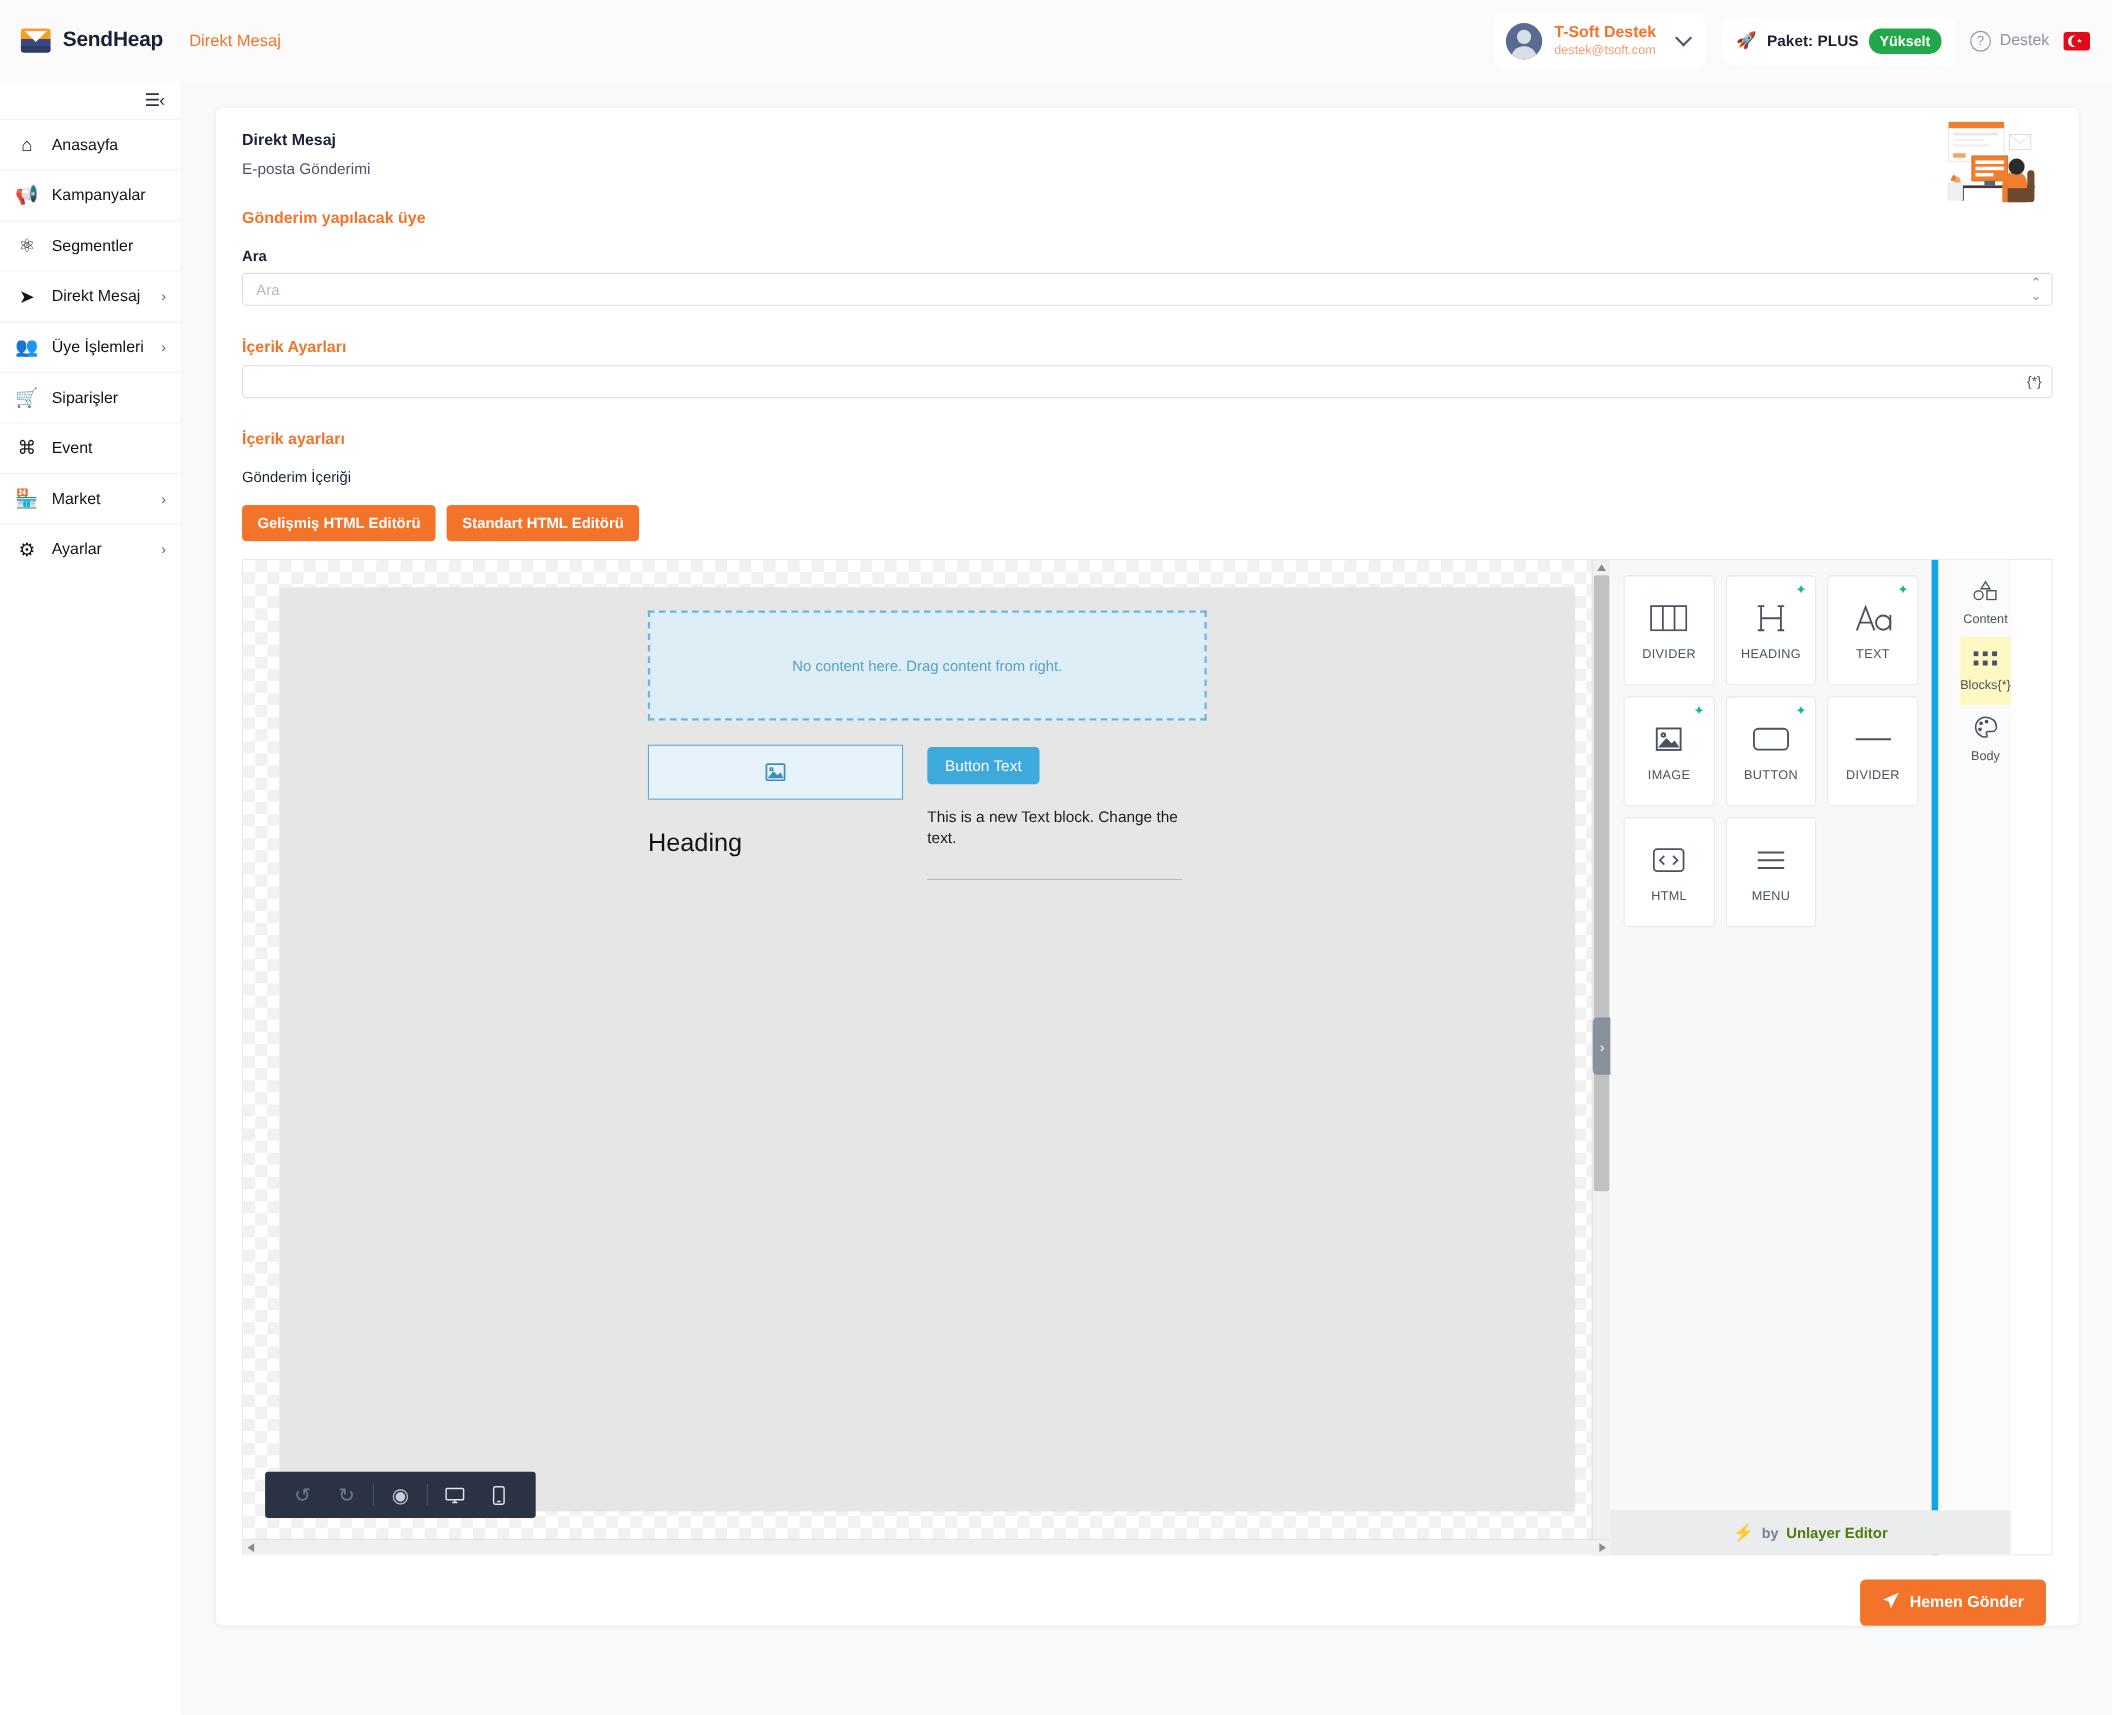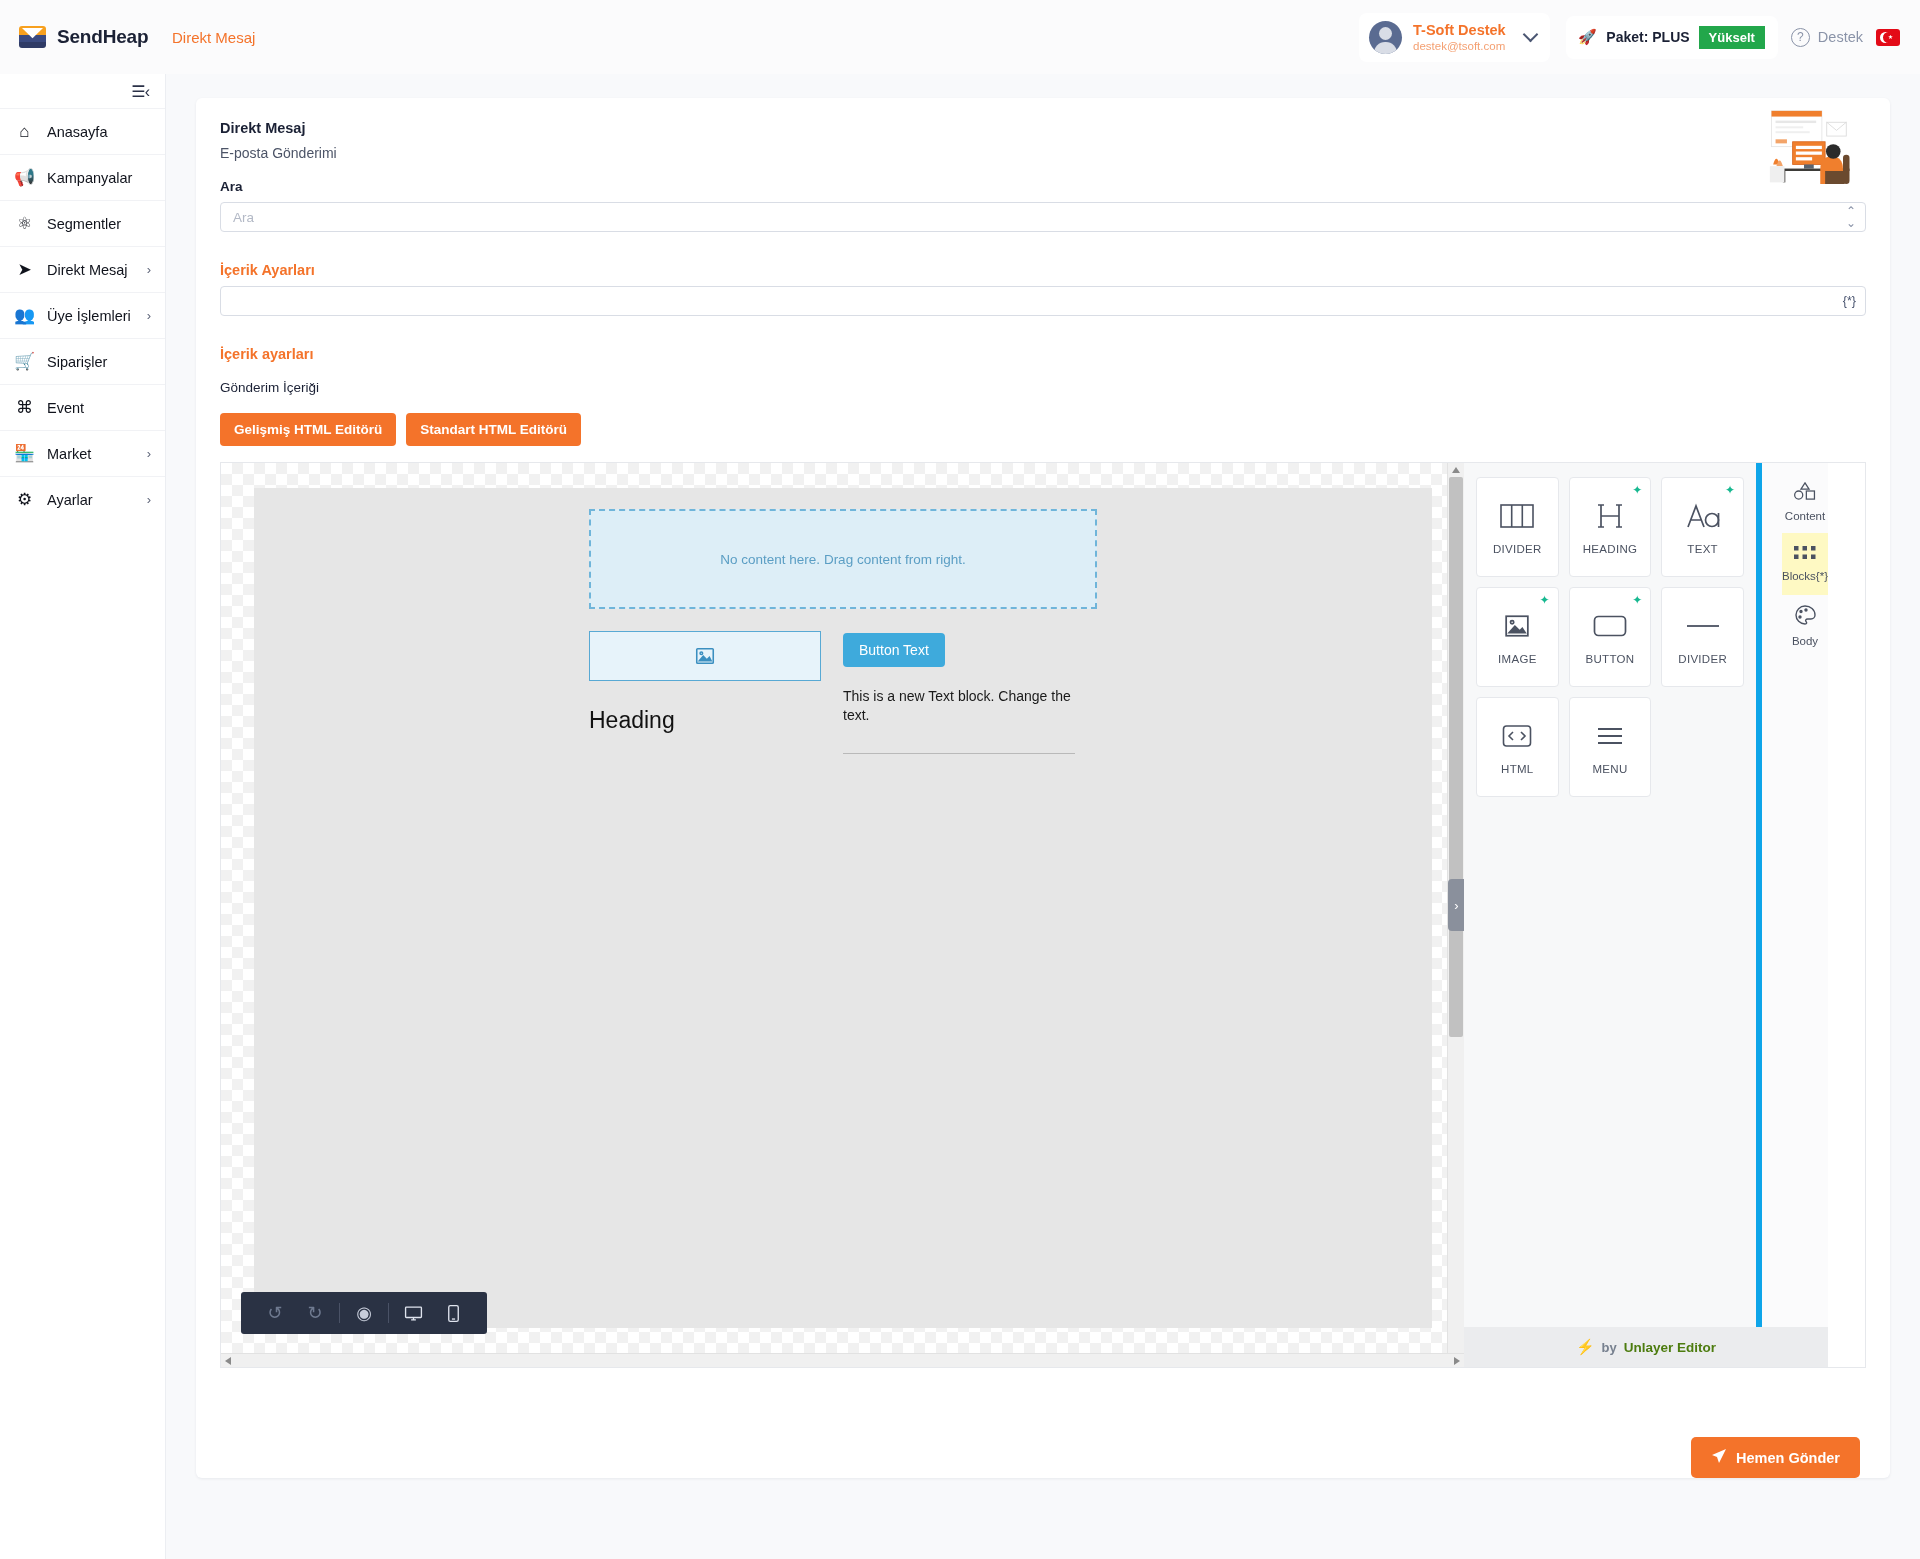--- a/index.html
+++ b/index.html
@@ -36,21 +36,21 @@
   .user-text { line-height: 1.25; }
   .user-name { font-size: 14.5px; font-weight: bold; color: #f4732a; }
   .user-mail { font-size: 11.5px; color: #f4a072; }
   .chev { width: 11px; height: 11px; border-right: 2px solid #4b5672; border-bottom: 2px solid #4b5672;
     transform: rotate(45deg); margin-left: 8px; margin-top: -5px; }
 
   .pkg-chip { display:flex; align-items:center; gap:9px; background:#fff; border-radius:8px;
     padding: 10px 13px; margin-left: 16px; }
   .rocket-icon { font-size: 15px; }
   .pkg-text { font-size: 14px; font-weight: bold; color:#1b2135; }
-  .badge-up { background:#22a74b; color:#fff; font-size:13px; font-weight:bold; border-radius:0; padding:4px 10px; }
+  .badge-up { background:#22a74b; color:#fff; font-size:13px; font-weight:bold; border-radius:11px; padding:4px 10px; }
   .support-chip { display:flex; align-items:center; gap:8px; padding: 10px 13px; }
   .q-icon { width:19px;height:19px;border:1.6px solid #8a93a8;border-radius:50%;
     font-size:12px;color:#8a93a8;display:flex;align-items:center;justify-content:center; }
   .support-text { font-size:14.5px; color:#8a93a8; }
   .flag { width:24px;height:17px;background:#e30a17;border-radius:3px;position:relative; }
   .flag::before{content:"";position:absolute;left:4px;top:3px;width:11px;height:11px;border-radius:50%;
     background:#e30a17;box-shadow: inset 3px 0 0 0 #fff;}
   .flag::after{content:"";position:absolute;left:12px;top:6px;width:5px;height:5px;background:#fff;
     clip-path: polygon(50% 0,61% 35%,98% 35%,68% 57%,79% 91%,50% 70%,21% 91%,32% 57%,2% 35%,39% 35%);}
 
@@ -291,20 +291,21 @@
       <path d="M64 96 L64 78 Q64 62 78 62 Q92 62 92 78 L92 96 Z" fill="#f07f2d"></path>
       <circle cx="80" cy="56" r="9" fill="#2b2b2b"></circle>
       <path d="M74 58 Q80 64 87 58 L87 52 Q80 46 74 52 Z" fill="#2b2b2b"></path>
       <rect x="70" y="80" width="24" height="16" fill="#6b4a2f"></rect>
       <rect x="92" y="60" width="8" height="36" rx="4" fill="#6b4a2f"></rect>
       <path d="M6 72 Q10 58 14 72 Z" fill="#f07f2d"></path>
       <path d="M10 74 Q14 60 18 74 Z" fill="#f3a469"></path>
       <rect x="2" y="74" width="18" height="20" fill="#efefef"></rect>
     </svg>
 
+    <div class="sec-head">Gönderim yapılacak üye</div>
     <div class="field-label">Ara</div>
     <div class="input-wrap">
       <input class="inp" value="" placeholder="Ara" style="">
       <span class="inp-adorn">⌃<br>⌄</span>
     </div>
 
     <div class="sec-head">İçerik Ayarları</div>
     <div class="input-wrap">
       <input class="inp" value="" placeholder="" style="">
       <span class="inp-adorn merge-adorn">{*}</span>

